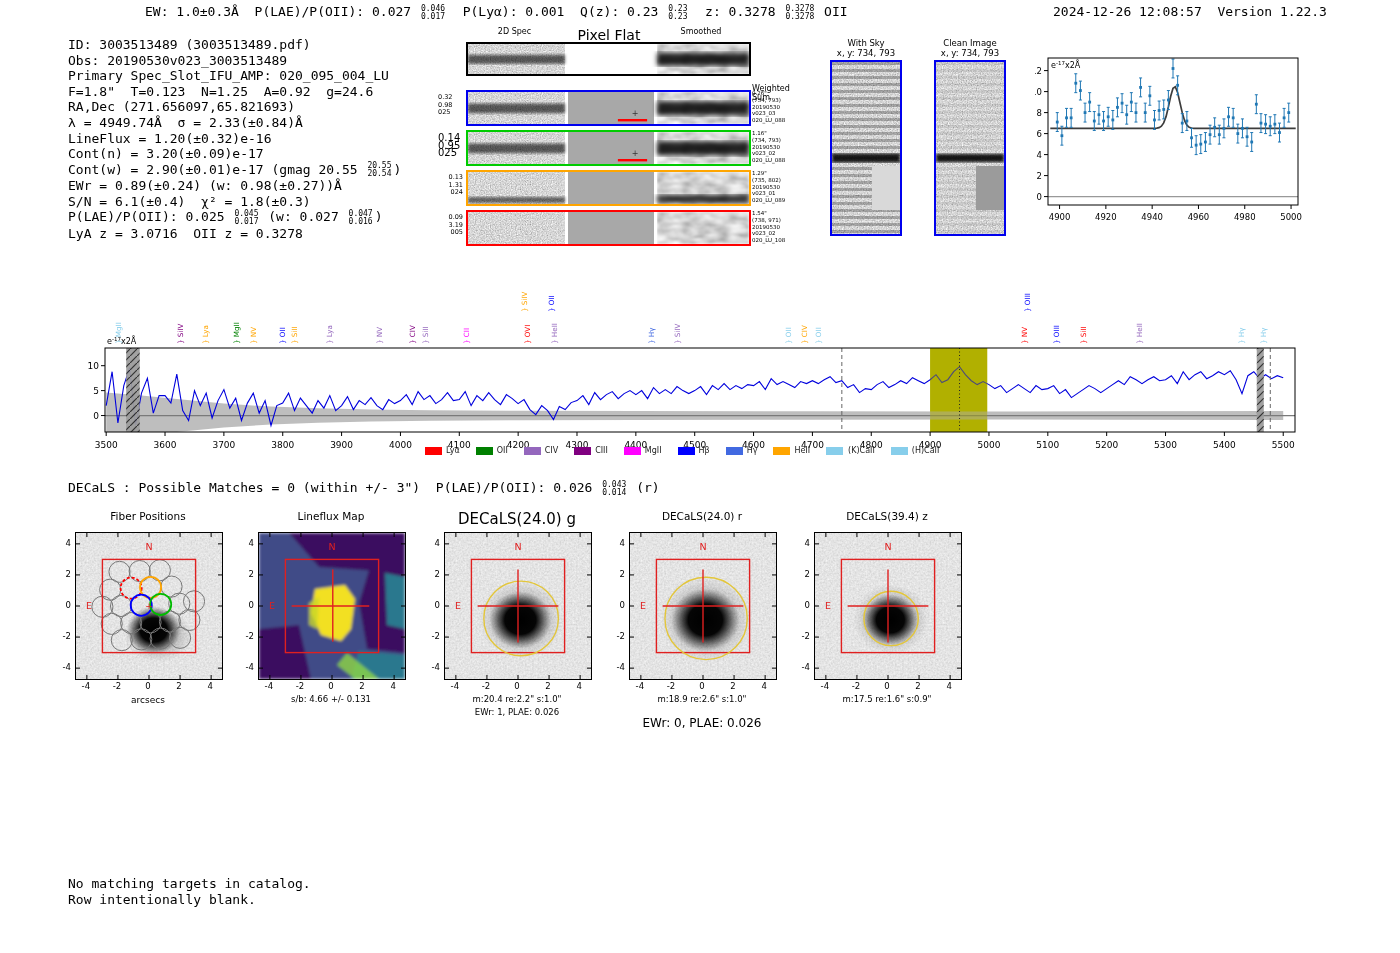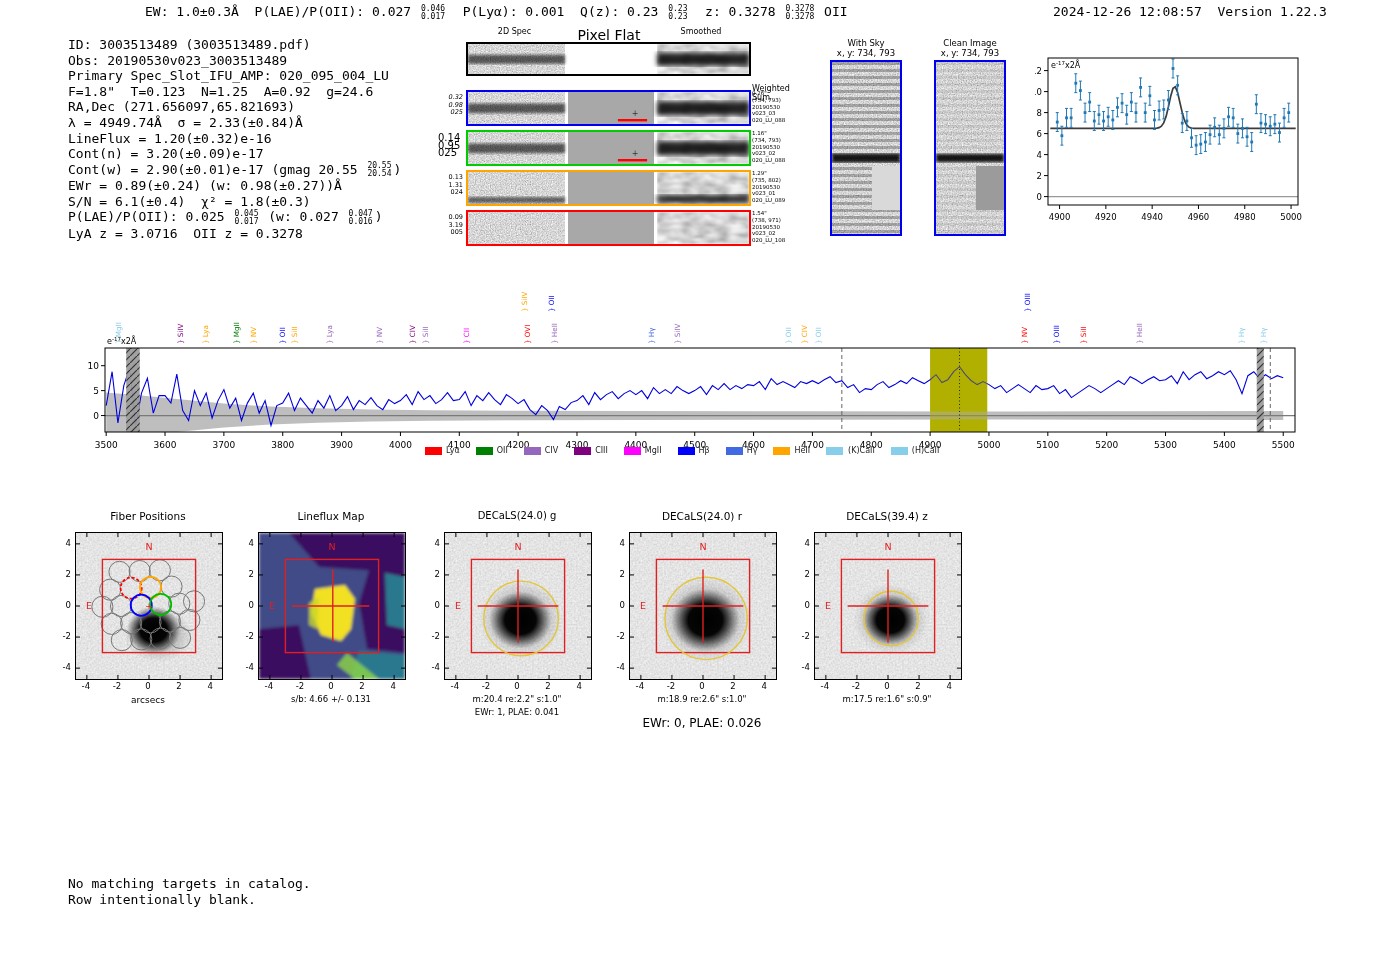--- a/index.html
+++ b/index.html
@@ -68,20 +68,21 @@
       <radialGradient id="gHaze">
         <stop offset="0%" stop-color="#444" stop-opacity="0.55"></stop>
         <stop offset="100%" stop-color="#444" stop-opacity="0"></stop>
       </radialGradient>
     </defs>
   </svg>
 
   <div class="abs mono rich" id="summary-line" style="left:145px;top:4px"><span class="seg">EW: 1.0±0.3Å  P(LAE)/P(OII): 0.027 </span><span class="stack"><div>0.046</div><div>0.017</div></span><span class="seg">  P(Lyα): 0.001  Q(z): 0.23 </span><span class="stack"><div>0.23</div><div>0.23</div></span><span class="seg">  z: 0.3278 </span><span class="stack"><div>0.3278</div><div>0.3278</div></span><span class="seg"> OII</span></div>
   <div class="abs mono" style="left:1053px;top:4px"><span>2024-12-26 12:08:57</span><span>  </span><span>Version 1.22.3</span></div>
   <div class="abs mono" id="info-block" style="left:68px;top:37px;line-height:15.6px"><div class="rich"><span class="seg">ID: 3003513489 (3003513489.pdf)</span></div><div class="rich"><span class="seg">Obs: 20190530v023_3003513489</span></div><div class="rich"><span class="seg">Primary Spec_Slot_IFU_AMP: 020_095_004_LU</span></div><div class="rich"><span class="seg">F=1.8"  T=0.123  N=1.25  A=0.92  g=24.6</span></div><div class="rich"><span class="seg">RA,Dec (271.656097,65.821693)</span></div><div class="rich"><span class="seg">λ = 4949.74Å  σ = 2.33(±0.84)Å</span></div><div class="rich"><span class="seg">LineFlux = 1.20(±0.32)e-16</span></div><div class="rich"><span class="seg">Cont(n) = 3.20(±0.09)e-17</span></div><div class="rich"><span class="seg">Cont(w) = 2.90(±0.01)e-17 (gmag 20.55 </span><span class="stack"><div>20.55</div><div>20.54</div></span><span class="seg">)</span></div><div class="rich"><span class="seg">EWr = 0.89(±0.24) (w: 0.98(±0.27))Å</span></div><div class="rich"><span class="seg">S/N = 6.1(±0.4)  χ² = 1.8(±0.3)</span></div><div class="rich"><span class="seg">P(LAE)/P(OII): 0.025 </span><span class="stack"><div>0.045</div><div>0.017</div></span><span class="seg"> (w: 0.027 </span><span class="stack"><div>0.047</div><div>0.016</div></span><span class="seg">)</span></div><div class="rich"><span class="seg">LyA z = 3.0716  OII z = 0.3278</span></div></div>
+  <div class="abs mono rich" id="decals-line" style="left:68px;top:480px"><span class="seg">DECaLS : Possible Matches = 0 (within +/- 3")  P(LAE)/P(OII): 0.026 </span><span class="stack"><div>0.043</div><div>0.014</div></span><span class="seg"> (r)</span></div>
   <div class="abs mono" style="left:68px;top:876px">No matching targets in catalog.</div>
   <div class="abs mono" style="left:68px;top:892px">Row intentionally blank.</div>
 
 <div class="abs" style="left: 474.5px; top: 27px; width: 80px; font-size: 8px; text-align: center;">2D Spec</div>
     <div class="abs" style="left: 569px; top: 27px; width: 80px; font-size: 14px; text-align: center;">Pixel Flat</div>
     <div class="abs" style="left: 661px; top: 27px; width: 80px; font-size: 8px; text-align: center;">Smoothed</div>
     <div class="abs" style="left: 466px; top: 42px; width: 281px; height: 30px; border: 2px solid rgb(0, 0, 0); background: rgb(255, 255, 255);">
       <svg width="281" height="30">
         <rect x="0" y="0" width="97" height="30" fill="#ccc" filter="url(#nF)"></rect>
         <g filter="url(#b2)">
@@ -106,21 +107,21 @@
         </g>
         <rect x="100" y="0" width="86" height="32" fill="#a8a8a8"></rect>
         <rect x="149.88" y="27" width="29.240000000000002" height="2.4" fill="#ff0000"></rect>
         <text x="167.07999999999998" y="24" font-size="8" fill="#333" text-anchor="middle">+</text>
         <rect x="189" y="0" width="92" height="32" fill="#bbb" filter="url(#nS)"></rect>
         <g filter="url(#b3)">
           <rect x="189" y="9.6" width="92" height="13.44" fill="#000" opacity="0.85"></rect>
         </g>
       </svg>
     </div>
-    <div class="abs" style="left: 438px; top: 94px; width: 25px; font-size: 6.5px; line-height: 7.5px; text-align: right; font-style: italic;">
+    <div class="abs" style="left: 438px; top: 94px; width: 25px; font-size: 6.5px; line-height: 7.5px; text-align: left;">
       <div>0.32</div>
       <div>0.98</div>
       <div>025</div>
     </div>
     <div class="abs" style="left: 752px; top: 90px; font-size: 5.5px; line-height: 6.8px;">
       <div>0.26"</div>
       <div>(734, 793)</div>
       <div>20190530</div>
       <div>v023_03</div>
       <div>020_LU_088</div>
@@ -755,21 +756,21 @@
     <div class="abs" style="left: 287.936px; top: 681px; width: 24px; font-size: 8.5px; text-align: center;">-2</div>
     <div class="abs" style="left: 319px; top: 681px; width: 24px; font-size: 8.5px; text-align: center;">0</div>
     <div class="abs" style="left: 350.064px; top: 681px; width: 24px; font-size: 8.5px; text-align: center;">2</div>
     <div class="abs" style="left: 381.128px; top: 681px; width: 24px; font-size: 8.5px; text-align: center;">4</div>
     <div class="abs" style="left: 234px; top: 662.128px; width: 20px; font-size: 8.5px; text-align: right;">-4</div>
     <div class="abs" style="left: 234px; top: 631.064px; width: 20px; font-size: 8.5px; text-align: right;">-2</div>
     <div class="abs" style="left: 234px; top: 600px; width: 20px; font-size: 8.5px; text-align: right;">0</div>
     <div class="abs" style="left: 234px; top: 568.936px; width: 20px; font-size: 8.5px; text-align: right;">2</div>
     <div class="abs" style="left: 234px; top: 537.872px; width: 20px; font-size: 8.5px; text-align: right;">4</div>
     <div class="abs" style="left: 238px; top: 694px; width: 186px; font-size: 8.5px; text-align: center;">s/b: 4.66 +/- 0.131</div>
-    <div class="abs" style="left: 424px; top: 510px; width: 186px; font-size: 10px; text-align: center;">DECaLS(24.0) g</div>
+    <div class="abs" style="left: 424px; top: 510px; width: 186px; font-size: 15px; text-align: center;">DECaLS(24.0) g</div>
     <div class="abs" style="left: 444px; top: 532px; width: 146px; height: 146px; border: 1px solid rgb(0, 0, 0);">
       <svg width="146" height="146">
         <rect x="0" y="0" width="146" height="146" fill="#ddd" filter="url(#nL)"></rect>
         <ellipse cx="76.1063829787234" cy="86.20212765957446" rx="41.93617021276596" ry="38.829787234042556" fill="url(#gHaze)"></ellipse>
         <ellipse cx="75.32978723404256" cy="86.97872340425533" rx="31.06382978723404" ry="28.57872340425532" fill="url(#gBlob)"></ellipse>
         <rect x="26.404255319148938" y="26.404255319148938" width="93.19148936170214" height="93.19148936170214" fill="none" stroke="#e02020" stroke-width="1.4"></rect>
         <ellipse cx="76.1063829787234" cy="85.42553191489363" rx="37.27659574468085" ry="37.27659574468085" fill="none" stroke="#e3c63a" stroke-width="1.4"></ellipse>
         <line x1="73" x2="73" y1="36.5" y2="109.5" stroke="#e02020" stroke-width="1.4"></line>
         <line x1="32.61702127659574" x2="113.38297872340426" y1="73" y2="73" stroke="#e02020" stroke-width="1.4"></line>
         <text x="73" y="17.085106382978722" font-size="9.5" fill="#e02020" text-anchor="middle">N</text>
@@ -800,21 +801,21 @@
     <div class="abs" style="left: 473.936px; top: 681px; width: 24px; font-size: 8.5px; text-align: center;">-2</div>
     <div class="abs" style="left: 505px; top: 681px; width: 24px; font-size: 8.5px; text-align: center;">0</div>
     <div class="abs" style="left: 536.064px; top: 681px; width: 24px; font-size: 8.5px; text-align: center;">2</div>
     <div class="abs" style="left: 567.128px; top: 681px; width: 24px; font-size: 8.5px; text-align: center;">4</div>
     <div class="abs" style="left: 420px; top: 662.128px; width: 20px; font-size: 8.5px; text-align: right;">-4</div>
     <div class="abs" style="left: 420px; top: 631.064px; width: 20px; font-size: 8.5px; text-align: right;">-2</div>
     <div class="abs" style="left: 420px; top: 600px; width: 20px; font-size: 8.5px; text-align: right;">0</div>
     <div class="abs" style="left: 420px; top: 568.936px; width: 20px; font-size: 8.5px; text-align: right;">2</div>
     <div class="abs" style="left: 420px; top: 537.872px; width: 20px; font-size: 8.5px; text-align: right;">4</div>
     <div class="abs" style="left: 424px; top: 694px; width: 186px; font-size: 8.5px; text-align: center;">m:20.4  re:2.2"  s:1.0"</div>
-    <div class="abs" style="left: 424px; top: 707px; width: 186px; font-size: 8.5px; text-align: center;">EWr: 1, PLAE: 0.041</div>
+    <div class="abs" style="left: 424px; top: 707px; width: 186px; font-size: 8.5px; text-align: center;">EWr: 1, PLAE: 0.026</div>
     <div class="abs" style="left: 609px; top: 510px; width: 186px; font-size: 10.5px; text-align: center;">DECaLS(24.0) r</div>
     <div class="abs" style="left: 629px; top: 532px; width: 146px; height: 146px; border: 1px solid rgb(0, 0, 0);">
       <svg width="146" height="146">
         <rect x="0" y="0" width="146" height="146" fill="#ddd" filter="url(#nL)"></rect>
         <ellipse cx="76.1063829787234" cy="86.20212765957446" rx="46.12978723404255" ry="42.712765957446805" fill="url(#gHaze)"></ellipse>
         <ellipse cx="75.32978723404256" cy="86.97872340425533" rx="34.170212765957444" ry="31.43659574468085" fill="url(#gBlob)"></ellipse>
         <rect x="26.404255319148938" y="26.404255319148938" width="93.19148936170214" height="93.19148936170214" fill="none" stroke="#e02020" stroke-width="1.4"></rect>
         <ellipse cx="76.1063829787234" cy="85.42553191489363" rx="41.159574468085104" ry="41.159574468085104" fill="none" stroke="#e3c63a" stroke-width="1.4"></ellipse>
         <line x1="73" x2="73" y1="36.5" y2="109.5" stroke="#e02020" stroke-width="1.4"></line>
         <line x1="32.61702127659574" x2="113.38297872340426" y1="73" y2="73" stroke="#e02020" stroke-width="1.4"></line>

